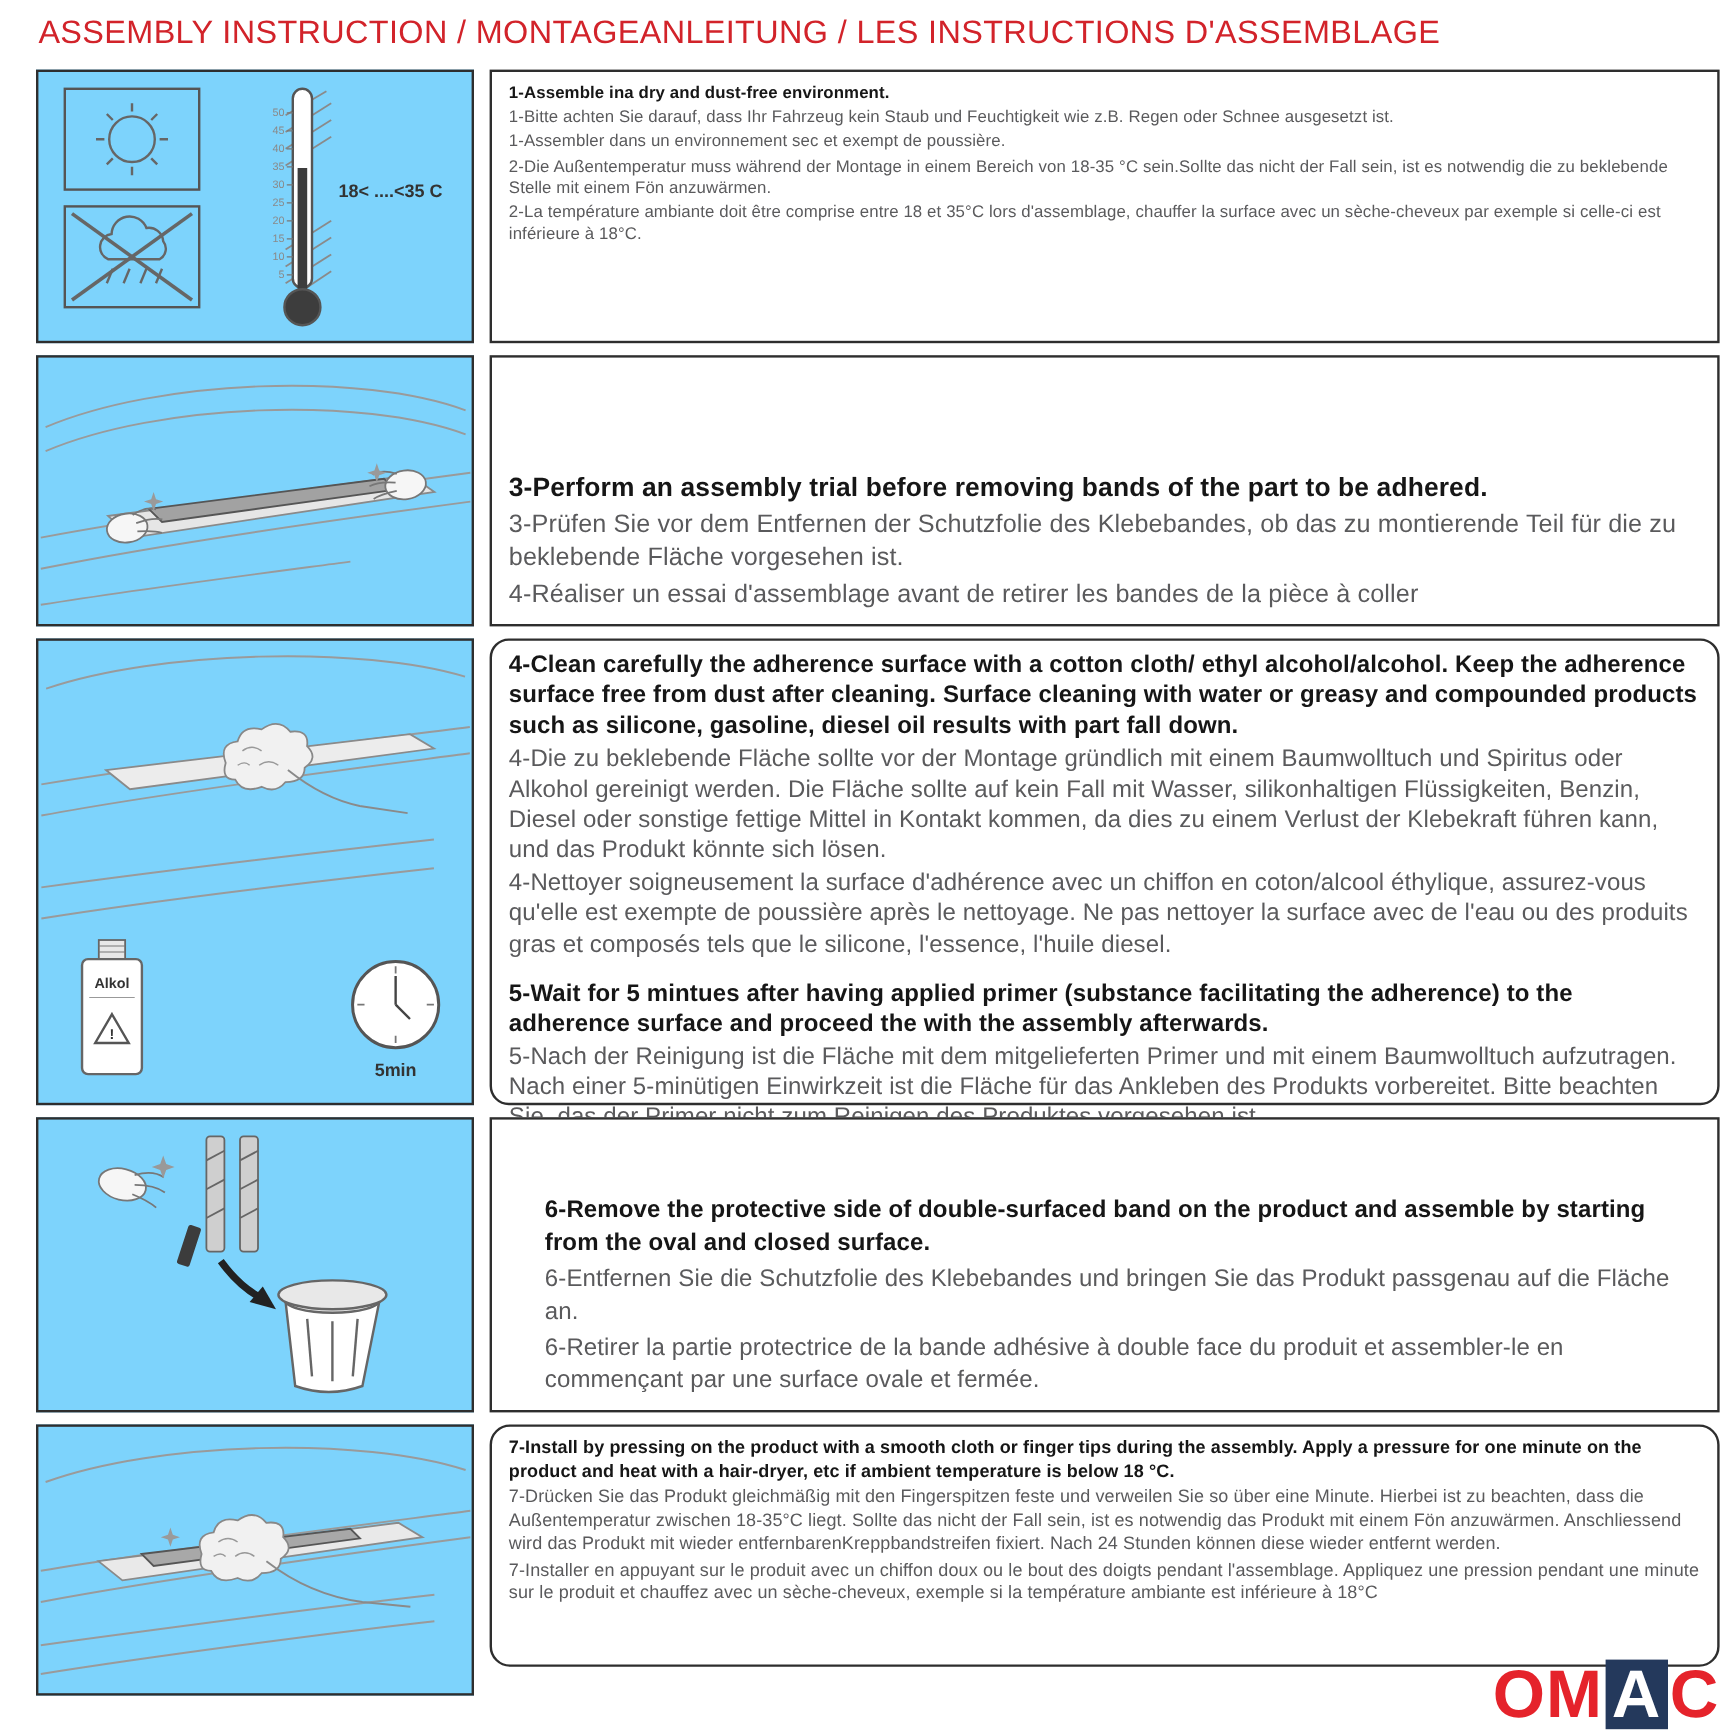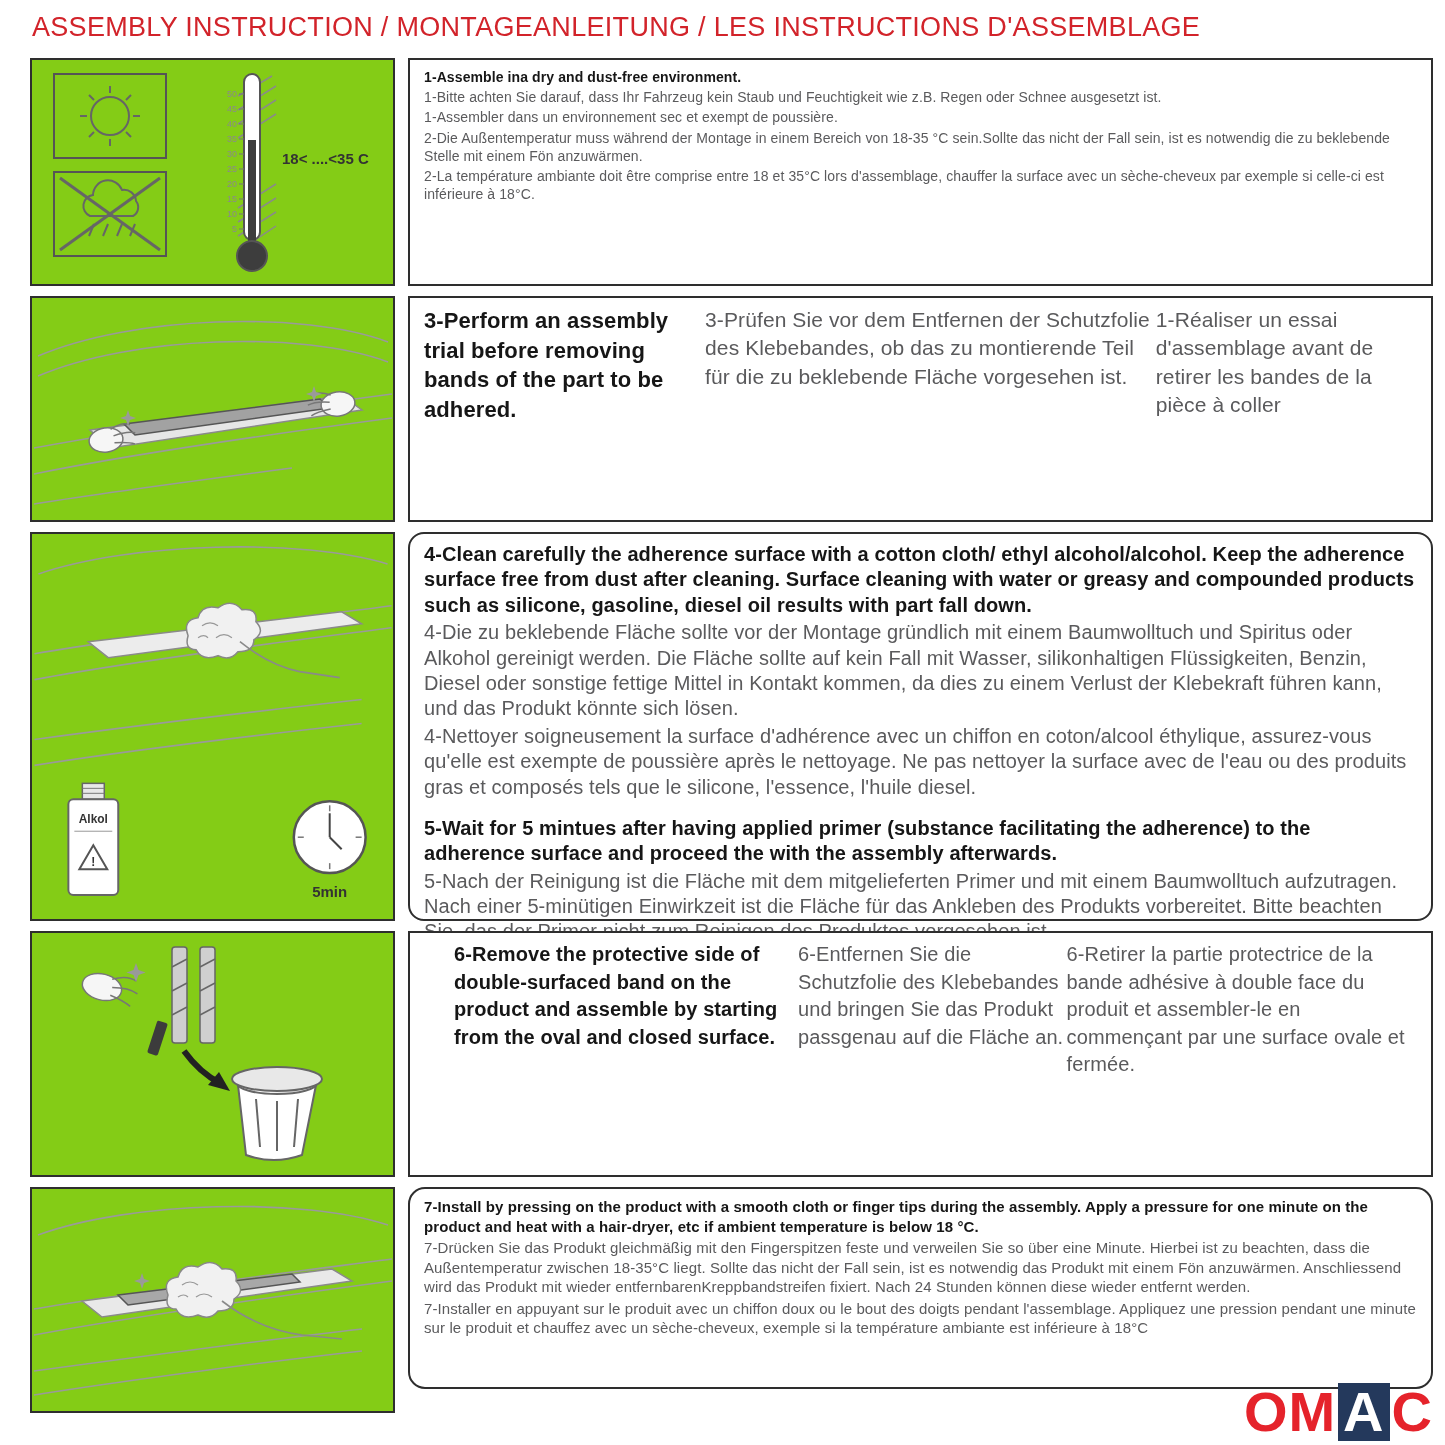--- a/index.html
+++ b/index.html
@@ -2,27 +2,27 @@
 <html><head>
 <meta charset="utf-8">
 <style>
   * { margin:0; padding:0; box-sizing:border-box; }
   html,body { width:1445px; height:1445px; background:#ffffff; }
   body { font-family:"Liberation Sans",sans-serif; position:relative; overflow:hidden; }
   .page { position:absolute; inset:0; padding:8px 12px 0 30px; }
   .title { color:#d2232a; font-weight:normal; font-size:27px; letter-spacing:.3px; margin:4px 0 15px 2px; white-space:nowrap; }
   .row { display:flex; gap:13px; margin-bottom:10px; }
   .r1 { height:228px; } .r2 { height:226px; } .r3 { height:389px; } .r4 { height:246px; } .r5 { height:226px; }
-  .illus { flex:0 0 365px; width:365px; border:2px solid #2e2e2e; background:#84cc16; overflow:hidden; }
+  .illus { flex:0 0 365px; width:365px; border:2px solid #2e2e2e; background:#7dd3fc; overflow:hidden; }
   .illus svg { width:100%; height:100%; display:block; }
   .textbox { flex:1; border:2px solid #2e2e2e; background:#fff; padding:8px 14px; color:#5a5a5c; letter-spacing:.1px; }
   .textbox p { margin:0 0 2px 0; }
   .textbox .b { color:#161616; font-weight:bold; }
   .gap { margin-top:16px !important; }
-  .center-v { display:flex; flex-direction:row; justify-content:flex-end; }
+  .center-v { display:flex; flex-direction:column; justify-content:flex-end; }
   .fs-md { font-size:14px; line-height:1.3; }
   .fs-lg { font-size:21px; line-height:1.35; }
   .fs-lg .xl { font-size:22px; }
   .fs-sm { font-size:20px; line-height:1.27;border-radius:16px; }
   .fs-ml { font-size:20px; line-height:1.38;padding-left:44px; }
   .fs-xs { font-size:15px; line-height:1.3; }
   .short { align-self:flex-start; height:202px;border-radius:17px; }
   .logo { position:absolute; right:12px; bottom:4px; display:flex; align-items:center; font-weight:bold; font-size:56px; letter-spacing:1px; line-height:1; }
   .logo-red { color:#e5232b; }
   .logo-a { background:#24395c; color:#ffffff; padding:1px 5px; margin:0 2px; }
@@ -139,21 +139,21 @@
           <path d="M-8,-3 q-14,-3 -22,0" fill="none"></path>
           <path d="M-8,4 q-14,1 -20,4" fill="none"></path>
         </g>
         <path d="M96,112 l2,6 6,2 -6,2 -2,6 -2,-6 -6,-2 6,-2 z" fill="#9a9a9a"></path>
         <path d="M282,88 l2,6 6,2 -6,2 -2,6 -2,-6 -6,-2 6,-2 z" fill="#9a9a9a"></path>
       </svg>
     </div>
     <div class="textbox fs-lg center-v">
       <p class="b xl">3-Perform an assembly trial before removing bands of the part to be adhered.</p>
       <p>3-Prüfen Sie vor dem Entfernen der Schutzfolie des Klebebandes, ob das zu montierende Teil für die zu beklebende Fläche vorgesehen ist.</p>
-      <p>1-Réaliser un essai d'assemblage avant de retirer les bandes de la pièce à coller</p>
+      <p>4-Réaliser un essai d'assemblage avant de retirer les bandes de la pièce à coller</p>
     </div>
   </div>
 
   <div class="row r3">
     <div class="illus">
       <svg viewBox="0 0 361 386">
         <g stroke="#9a9a9a" fill="none" stroke-width="1.6">
           <path d="M6,40 C100,8 270,4 356,30"></path>
           <path d="M2,120 C120,100 300,80 360,72"></path>
           <path d="M2,146 C120,124 300,102 360,94"></path>

